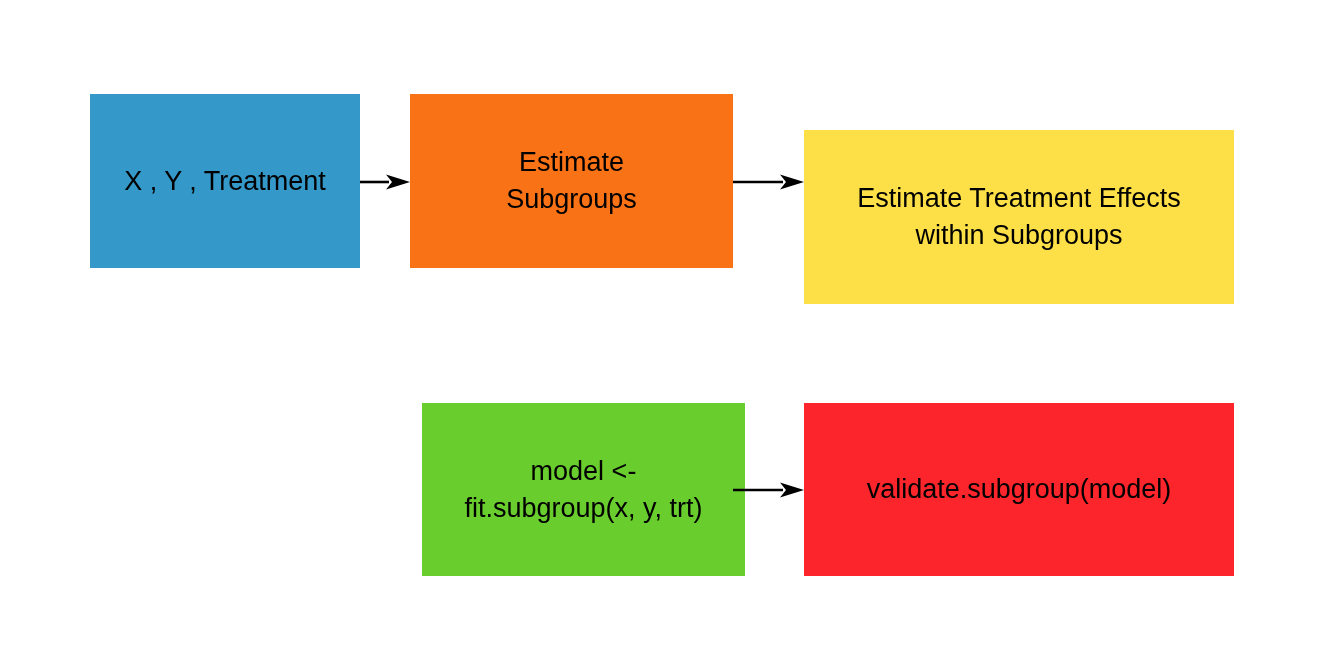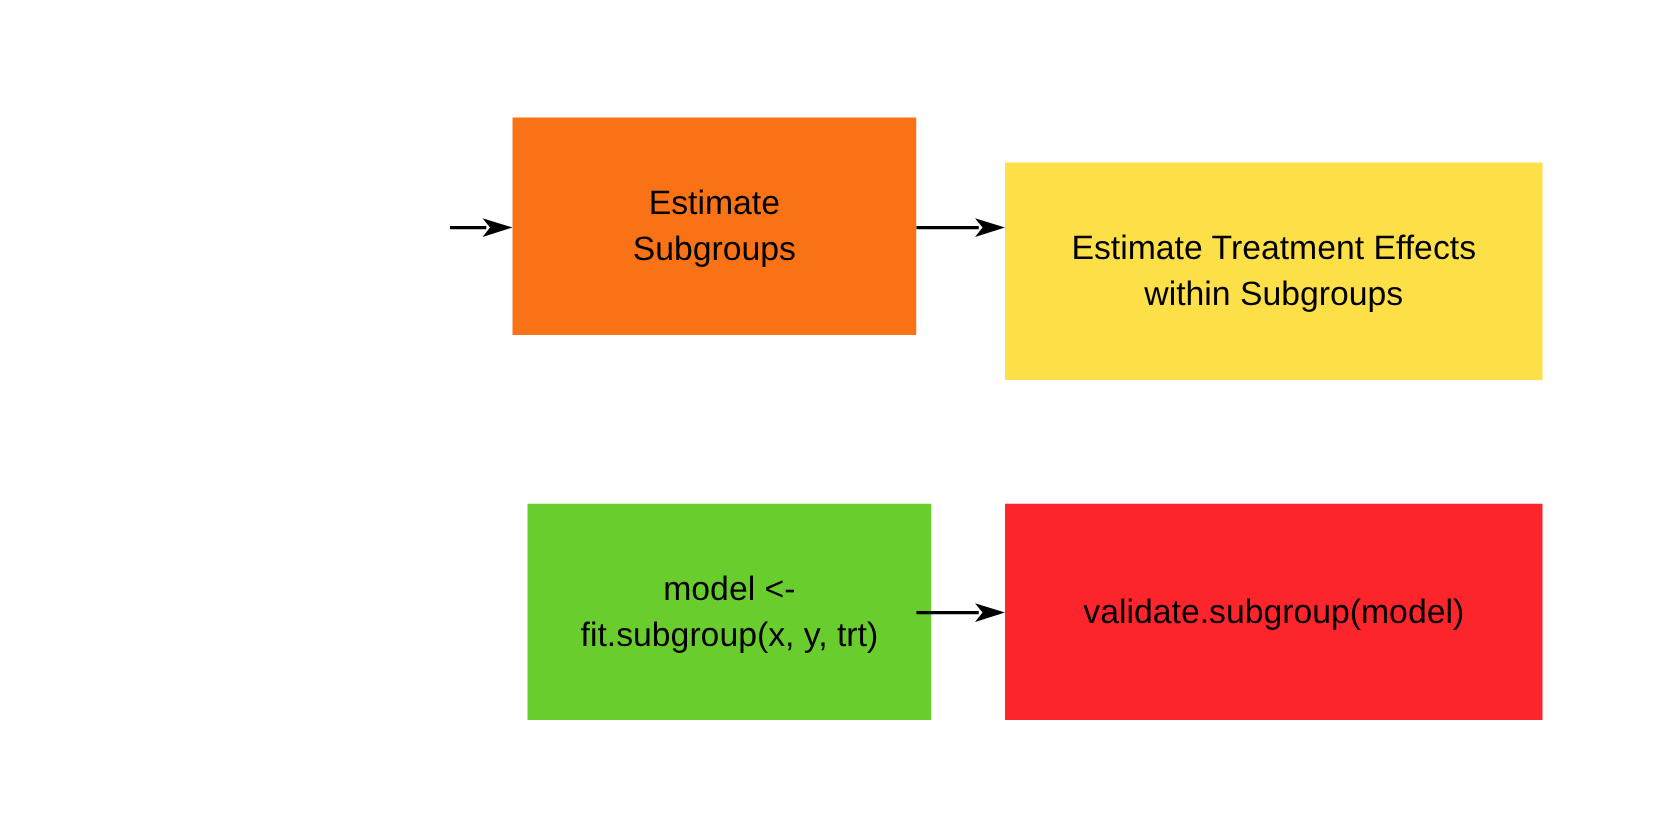--- a/index.html
+++ b/index.html
@@ -37,20 +37,23 @@
   .edge svg { display: block; }
   .edge-1 { left: 360px; top: 169px; }
   .edge-2 { left: 733px; top: 169px; }
   .edge-3 { left: 733px; top: 477px; }
 </style>
 </head>
 <body>
 
 <div class="canvas">
 
+  <div class="node node-inputs" style="background: rgb(52, 152, 201);">
+    <span>X , Y , Treatment</span>
+  </div>
 
   <div class="node node-estimate" style="background: #f97316;">
     <span>Estimate
 Subgroups</span>
   </div>
 
   <div class="node node-effects" style="background: #fde047; margin-top: 36px;">
     <span>Estimate Treatment Effects
 within Subgroups</span>
   </div>

